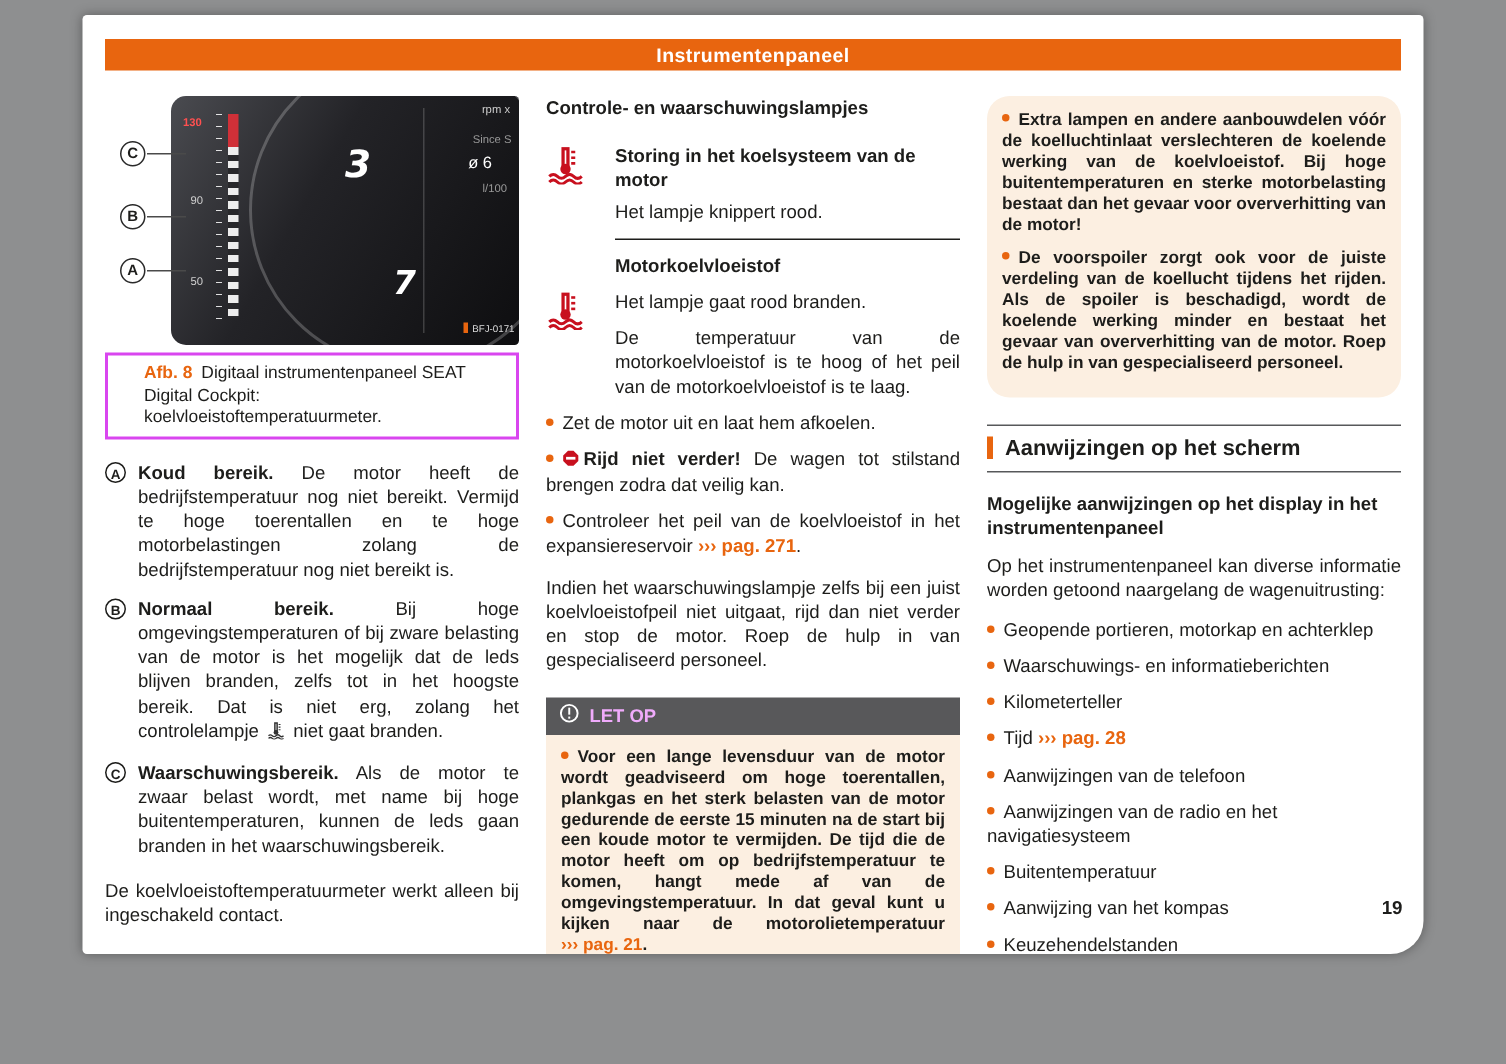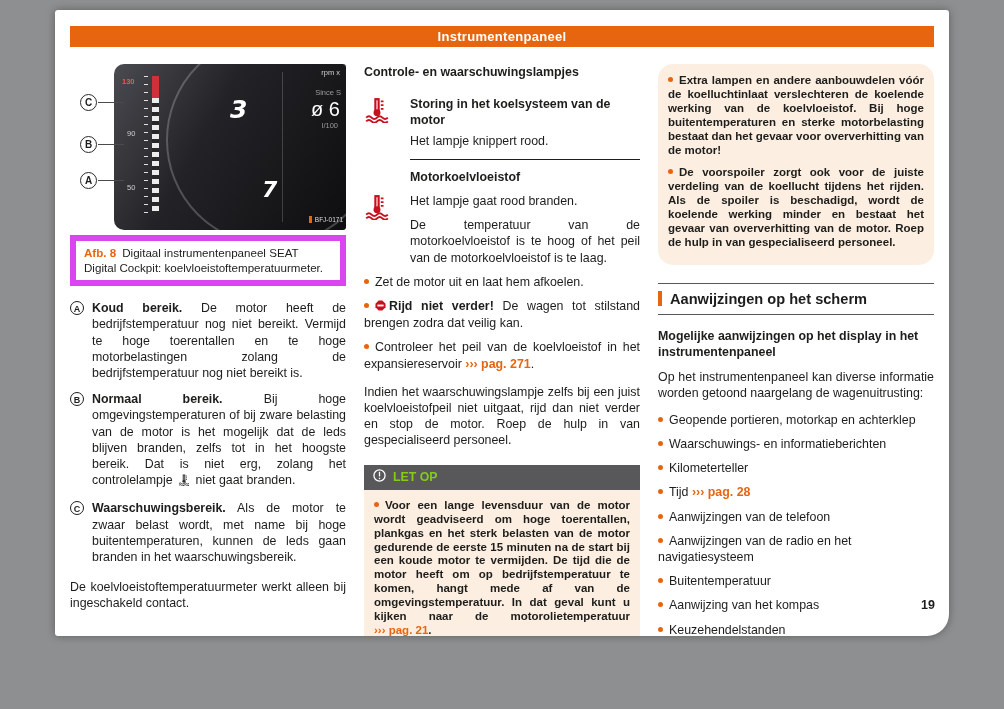--- a/index.html
+++ b/index.html
@@ -43,40 +43,40 @@
           border:2px solid rgba(255,255,255,.22);}
   .cl-ticks{position:absolute;left:30px;top:12px;height:138px;width:4px;
           background:repeating-linear-gradient(to bottom,rgba(255,255,255,.85) 0 1px,transparent 1px 8px);}
   .cl-led{position:absolute;left:38px;top:12px;width:7px;}
   .cl-led .led-red{height:22px;background:#d03038;}
   .cl-led .led-rest{height:114px;background:repeating-linear-gradient(to bottom,#ededed 0 5px,#28282b 5px 9px);}
   .cl-divider{position:absolute;left:168px;top:8px;bottom:8px;width:1px;background:rgba(255,255,255,.18);}
   .cl-code{position:absolute;right:3px;bottom:2px;color:#ddd;font-size:6.5px;}
   .cl-code-tag{display:inline-block;width:3px;height:7px;background:var(--accent);margin-right:3px;vertical-align:-1px;}
 
-  .fig-caption{border:6px solid #d946ef;padding:5px 8px;margin-top:5px;
+  .fig-caption{border:2px solid #d946ef;padding:5px 24px;margin-top:5px;
                font-size:11.6px;line-height:14.6px;}
   .fig-label{color:var(--accent);font-weight:bold;margin-right:6px;}
 
   
   .li{position:relative;padding-left:22px;margin:0 0 10px;}
   .marker{position:absolute;left:0;top:1px;width:14px;height:14px;border:1.3px solid var(--ink);
           border-radius:50%;font-size:9px;font-weight:bold;text-align:center;line-height:14px;}
   .closing{margin-top:14px;}
   .inline-icon{display:inline-block;vertical-align:-2px;margin:0 2px;}
 
   
   .c2-heading{font-weight:bold;margin:0 0 16px;}
   .warn-row{display:flex;margin:0 0 4px;}
   .warn-icon{width:46px;flex:none;padding-top:1px;}
   .indent{margin-left:46px;}
   .rule{border:0;border-top:1px solid var(--ink);margin:10px 0 9px 46px;}
   .para{margin:12px 0;}
   .notice{margin-top:16px;}
-  .notice-head{background:var(--notice-head);color:#84cc16;font-weight:bold;font-size:12.3px;
+  .notice-head{background:var(--notice-head);color:#f0abfc;font-weight:bold;font-size:12.3px;
                padding:4px 9px;display:flex;align-items:center;gap:7px;}
   .notice-body{background:var(--cream);padding:9px 10px;font-weight:bold;
                font-size:11.5px;line-height:13.9px;}
   .stop-icon{display:inline-block;vertical-align:-1px;margin-right:3px;}
 
   
   .warnbox{background:var(--cream);padding:10px 10px 6px;font-weight:bold;
            font-size:11.5px;line-height:13.9px;border-radius:15px;}
   .warnbox .bullet{margin:0 0 9px;}
   .sect{border-top:1px solid #57585a;border-bottom:1px solid #57585a;
@@ -118,21 +118,21 @@
             <div class="cl-txt cl-red" style="left:8px;top:14px">130</div>
             <div class="cl-txt" style="left:13px;top:66px">90</div>
             <div class="cl-txt" style="left:13px;top:120px">50</div>
 
             <div class="cl-digit" style="left:116px;top:38px;font-size:25px">3</div>
             <div class="cl-digit" style="left:148px;top:118px;font-size:22px">7</div>
 
             <div class="cl-divider"></div>
             <div class="cl-txt" style="right:6px;top:5px">rpm x</div>
             <div class="cl-txt" style="right:5px;top:25px;color:#9a9a9a">Since S</div>
-            <div class="cl-txt" style="right:6px;top:36px;color:#fff;font-size:20px;line-height:18px">ø 6</div>
+            <div class="cl-txt" style="right:18px;top:36px;color:#fff;font-size:11px;line-height:18px">ø 6</div>
             <div class="cl-txt" style="right:8px;top:58px;color:#9a9a9a">l/100</div>
 
             <div class="cl-code"><span class="cl-code-tag"></span><span>BFJ-0171</span></div>
           </div>
         </div>
 
         <div class="fig-caption">
           <span class="fig-label">Afb. 8</span><span>Digitaal instrumentenpaneel SEAT Digital Cockpit: koelvloeistoftemperatuurmeter.</span>
         </div>
 

